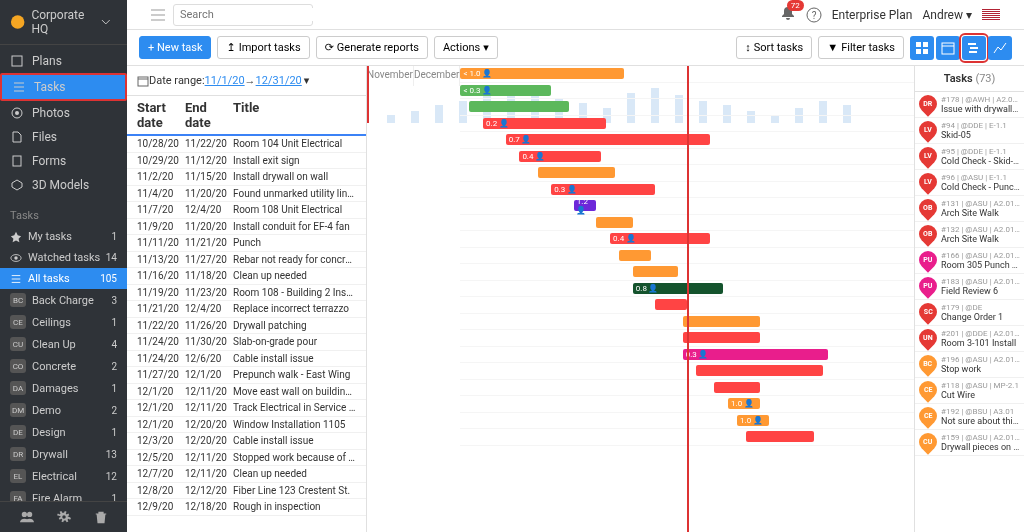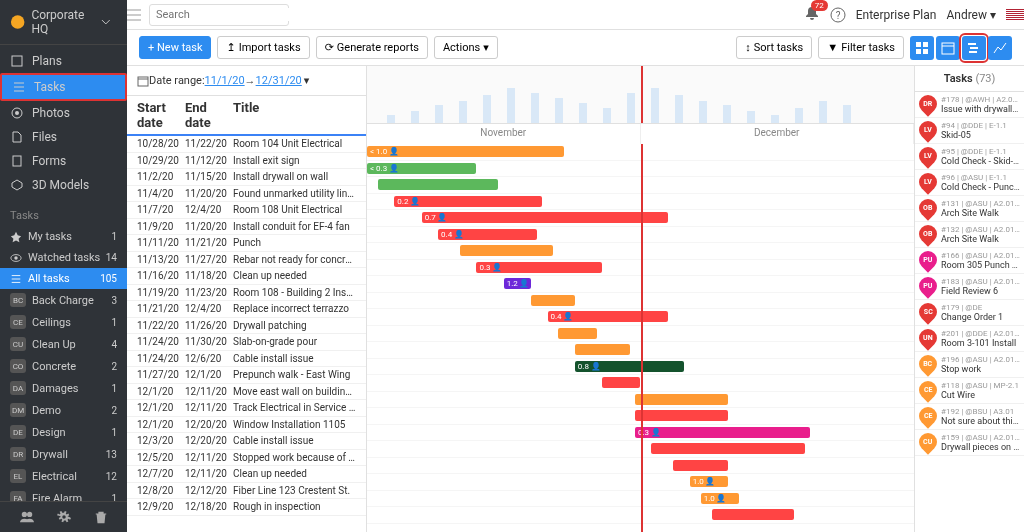--- a/index.html
+++ b/index.html
@@ -15,21 +15,21 @@
 .sb-item.active{background:#2d8cf0;border:2px solid #d33;border-radius:2px}
 .sb-item.active svg{fill:#fff}
 .sb-section{padding:8px 10px 4px;color:#888;font-size:11px}
 .sb-row{display:flex;align-items:center;padding:4px 10px;cursor:pointer;font-size:11px}
 .sb-row .badge{margin-left:auto;font-size:10px}
 .sb-row.sel{background:#2d8cf0;color:#fff}
 .sb-tag{width:16px;height:14px;border-radius:3px;background:#555;color:#ccc;font-size:8px;display:flex;align-items:center;justify-content:center;margin-right:6px}
 .sb-footer{margin-top:auto;display:flex;justify-content:space-around;padding:8px;border-top:1px solid #444}
 .sb-footer svg{width:14px;height:14px;fill:#aaa}
 .main{flex:1;display:flex;flex-direction:column;min-width:0}
-.topbar{height:30px;background:#fff;border-bottom:1px solid #e0e0e0;display:flex;align-items:center;padding:0 0}
+.topbar{height:30px;background:#fff;border-bottom:1px solid #e0e0e0;display:flex;align-items:center;padding:0 24px}
 .search{display:flex;align-items:center;border:1px solid #ddd;border-radius:3px;height:22px;padding:0 6px;width:140px}
 .search input{border:none;outline:none;font-size:11px;flex:1}
 .tb-right{margin-left:auto;display:flex;align-items:center;gap:10px}
 .bell{position:relative}
 .bell-badge{position:absolute;top:-5px;right:-8px;background:#e53935;color:#fff;border-radius:8px;font-size:8px;padding:1px 4px}
 .flag{width:18px;height:12px;background:linear-gradient(#b22234 50%,#fff 50%);background-size:100% 2px}
 .toolbar{height:36px;background:#fff;border-bottom:1px solid #e0e0e0;display:flex;align-items:center;padding:0 12px;gap:6px}
 .btn{border:1px solid #ccc;background:#fff;border-radius:3px;padding:4px 8px;font-size:11px;cursor:pointer;display:inline-flex;align-items:center;gap:3px}
 .btn.primary{background:#2d8cf0;color:#fff;border-color:#2d8cf0}
 .btn-group{margin-left:auto;display:flex;gap:6px;align-items:center}
@@ -43,21 +43,21 @@
 .date-range a{color:#2d8cf0;text-decoration:underline}
 .task-head{display:flex;padding:4px 10px;font-weight:700;font-size:13px;border-bottom:2px solid #3b82f6}
 .task-head>div:nth-child(1){width:48px}
 .task-head>div:nth-child(2){width:48px}
 .task-head>div:nth-child(3){flex:1}
 .task-cell1{width:48px}
 .task-cell2{width:48px}
 .task-cell3{flex:1;white-space:nowrap;overflow:hidden;text-overflow:ellipsis}
 .task-list{flex:1;overflow:hidden}
 .task-row{display:flex;padding:2px 10px;font-size:10px;border-bottom:1px solid #f0f0f0;height:16.5px;align-items:center}
-.gantt-col{flex:1;background:#fff;position:relative;display:flex;flex-direction:column;min-width:0}
+.gantt-col{flex:1;background:#fff;position:relative;display:flex;min-width:0}
 .gantt-overview{height:58px;border-bottom:1px solid #e0e0e0;position:relative;background:#fafafa}
 .gantt-months{display:flex;height:20px;font-size:10px;color:#888}
 .gantt-months>div{flex:1;text-align:center;border-right:1px solid #eee;padding-top:3px}
 .gantt-body{flex:1;position:relative;overflow:hidden}
 .gantt-row{height:16.5px;border-bottom:1px solid #f5f5f5;position:relative}
 .bar{position:absolute;height:11px;top:2px;border-radius:2px;font-size:8px;color:#fff;display:flex;align-items:center;padding-left:3px}
 .today-line{position:absolute;top:0;bottom:0;width:2px;background:#d33;left:50%;z-index:5}
 .today-line2{position:absolute;top:0;bottom:0;width:2px;background:#d33;left:50%;z-index:5}
 .right-col{width:110px;background:#fff;border-left:1px solid #e0e0e0;display:flex;flex-direction:column;font-size:9px}
 .right-head{padding:6px;text-align:center;font-weight:600;font-size:11px;border-bottom:1px solid #e0e0e0}

